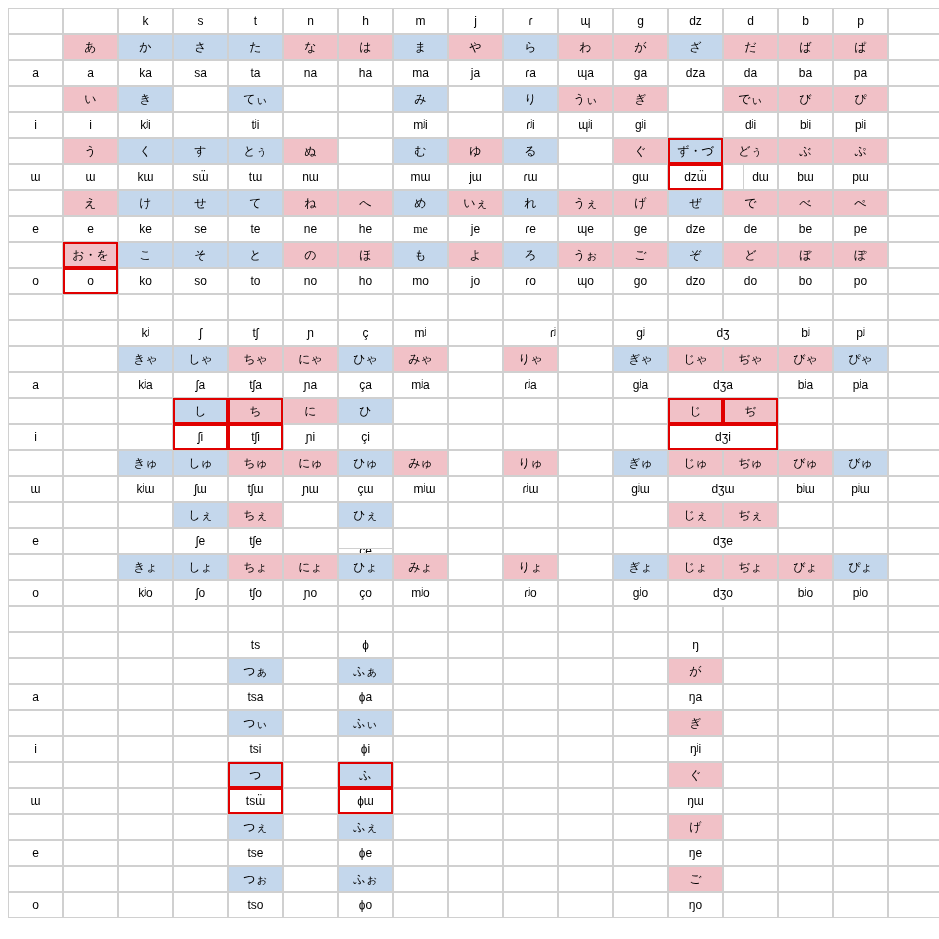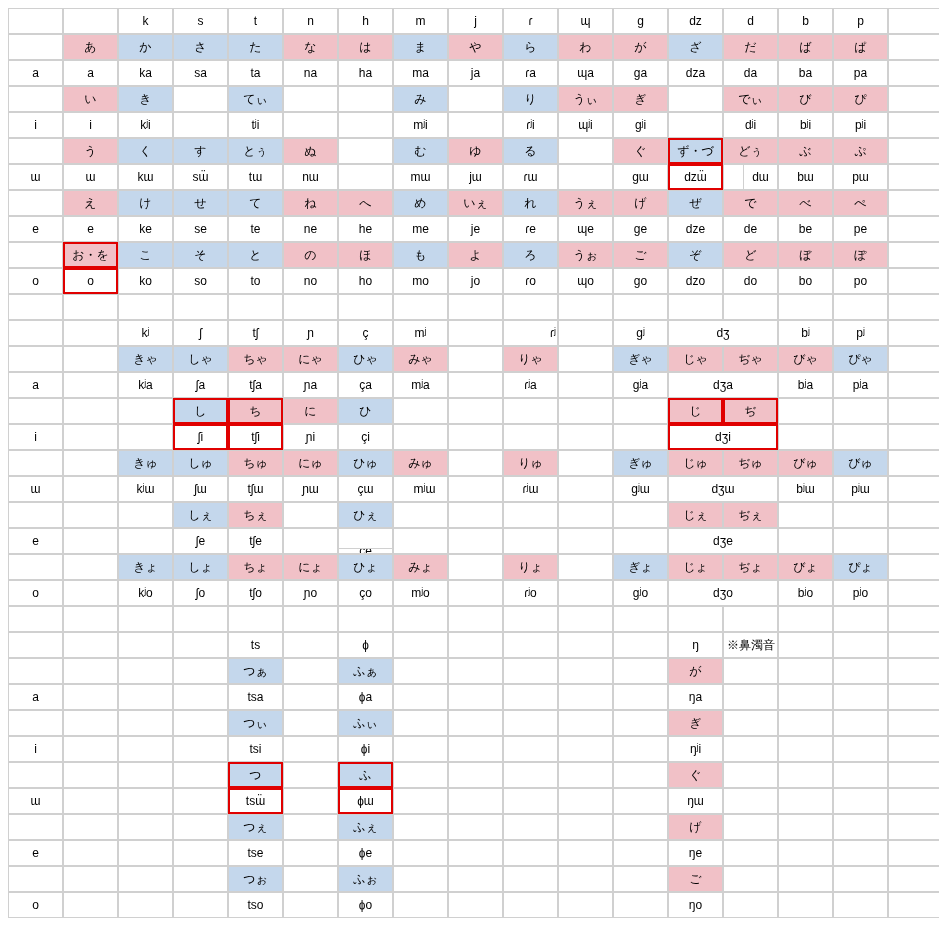--- a/index.html
+++ b/index.html
@@ -296,21 +296,21 @@
       <div class="cell plain" style="grid-area: 9 / 15 / auto / span 1;"></div>
       <div class="cell plain" style="grid-area: 9 / 16 / auto / span 1;"></div>
       <div class="cell plain" style="grid-area: 9 / 17 / auto / span 1;"></div>
       <div class="cell plain" style="grid-area: 9 / 1 / auto / span 1;">e</div>
       <div class="cell plain" style="grid-area: 9 / 2 / auto / span 1;">e</div>
       <div class="cell plain" style="grid-area: 9 / 3 / auto / span 1;">ke</div>
       <div class="cell plain" style="grid-area: 9 / 4 / auto / span 1;">se</div>
       <div class="cell plain" style="grid-area: 9 / 5 / auto / span 1;">te</div>
       <div class="cell plain" style="grid-area: 9 / 6 / auto / span 1;">ne</div>
       <div class="cell plain" style="grid-area: 9 / 7 / auto / span 1;">he</div>
-      <div class="cell plain" style="grid-area: 9 / 8 / auto / span 1;">me</div>
+      <div class="cell plain" style="grid-area: 9 / 8 / auto / span 1; font-family: Liberation Serif, serif;">me</div>
       <div class="cell plain" style="grid-area: 9 / 9 / auto / span 1;">je</div>
       <div class="cell plain" style="grid-area: 9 / 10 / auto / span 1;">ɾe</div>
       <div class="cell plain" style="grid-area: 9 / 11 / auto / span 1;">ɰe</div>
       <div class="cell plain" style="grid-area: 9 / 12 / auto / span 1;">ge</div>
       <div class="cell plain" style="grid-area: 9 / 13 / auto / span 1;">dze</div>
       <div class="cell plain" style="grid-area: 9 / 14 / auto / span 1;">de</div>
       <div class="cell plain" style="grid-area: 9 / 15 / auto / span 1;">be</div>
       <div class="cell plain" style="grid-area: 9 / 16 / auto / span 1;">pe</div>
       <div class="cell plain" style="grid-area: 10 / 1 / auto / span 1;"></div>
       <div class="cell plain" style="grid-area: 10 / 2 / auto / span 1;"></div>
@@ -717,21 +717,20 @@
       <div class="cell plain" style="grid-area: 25 / 11 / auto / span 1;"></div>
       <div class="cell plain" style="grid-area: 25 / 12 / auto / span 1;"></div>
       <div class="cell plain" style="grid-area: 25 / 13 / auto / span 1;"></div>
       <div class="cell plain" style="grid-area: 25 / 14 / auto / span 1;"></div>
       <div class="cell plain" style="grid-area: 25 / 15 / auto / span 1;"></div>
       <div class="cell plain" style="grid-area: 25 / 16 / auto / span 1;"></div>
       <div class="cell plain" style="grid-area: 25 / 17 / auto / span 1;"></div>
       <div class="cell plain" style="grid-area: 25 / 5 / auto / span 1;">ts</div>
       <div class="cell plain" style="grid-area: 25 / 7 / auto / span 1;">ɸ</div>
       <div class="cell plain" style="grid-area: 25 / 13 / auto / span 1;">ŋ</div>
-      <div class="cell noborder note" style="grid-area: 25 / 14 / auto / span 3;">※鼻濁音</div>
       <div class="cell plain" style="grid-area: 26 / 1 / auto / span 1;"></div>
       <div class="cell plain" style="grid-area: 26 / 2 / auto / span 1;"></div>
       <div class="cell plain" style="grid-area: 26 / 3 / auto / span 1;"></div>
       <div class="cell plain" style="grid-area: 26 / 4 / auto / span 1;"></div>
       <div class="cell plain" style="grid-area: 26 / 5 / auto / span 1;"></div>
       <div class="cell plain" style="grid-area: 26 / 6 / auto / span 1;"></div>
       <div class="cell plain" style="grid-area: 26 / 7 / auto / span 1;"></div>
       <div class="cell plain" style="grid-area: 26 / 8 / auto / span 1;"></div>
       <div class="cell plain" style="grid-area: 26 / 9 / auto / span 1;"></div>
       <div class="cell plain" style="grid-area: 26 / 10 / auto / span 1;"></div>

